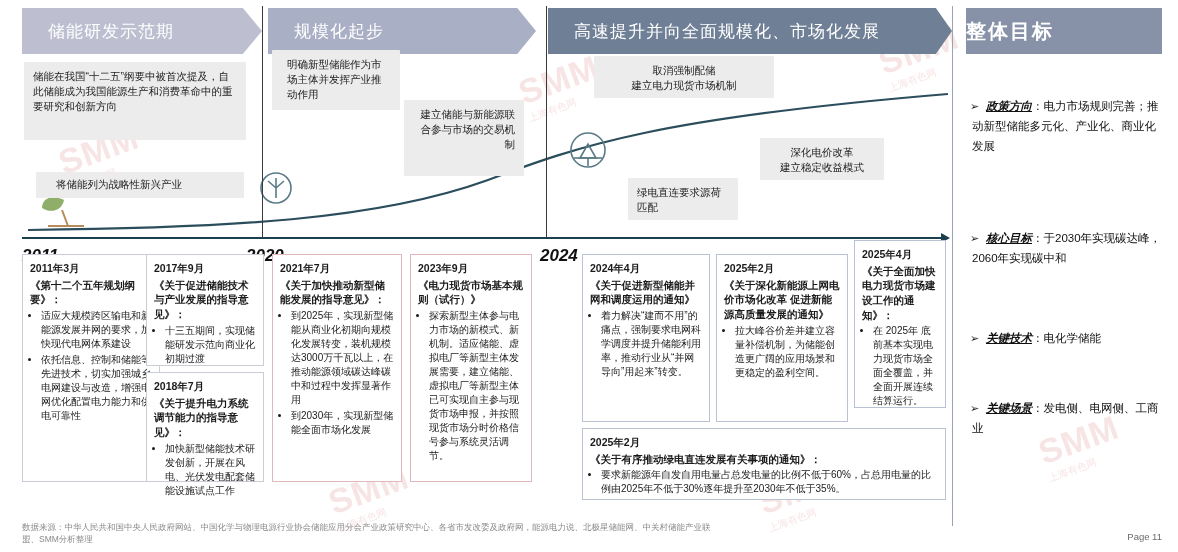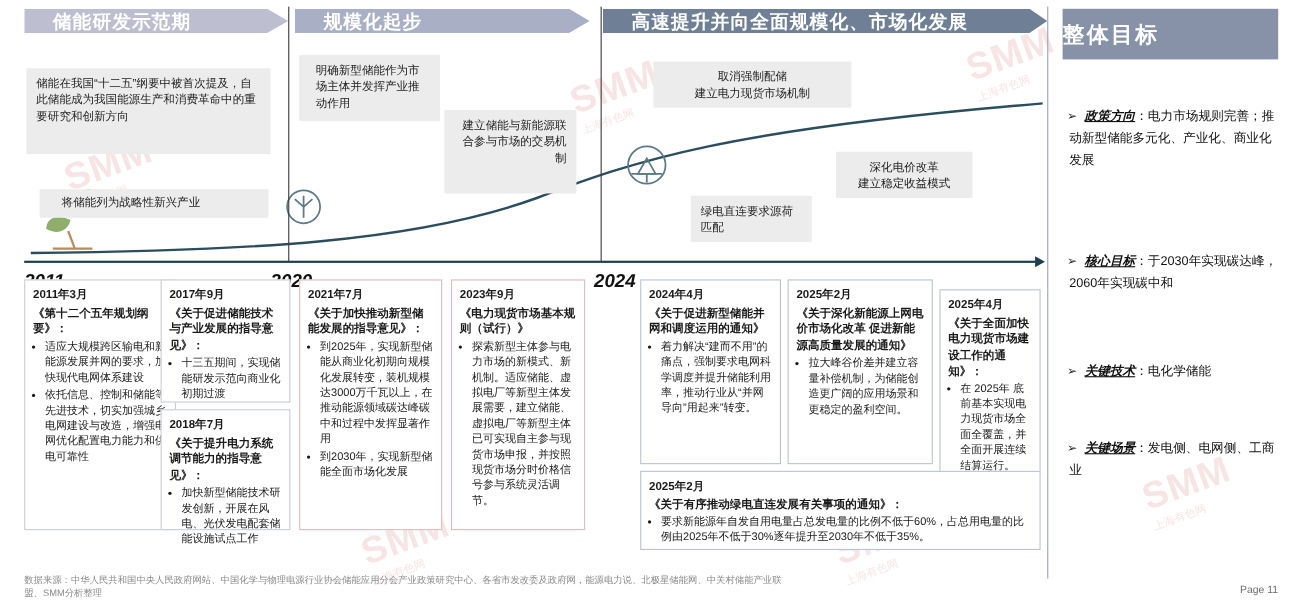--- a/index.html
+++ b/index.html
@@ -12,22 +12,22 @@
     overflow:hidden;
   }
   .root{position:relative;width:1178px;height:552px;}
 
   
   .wm{position:absolute;color:#f2cfcf;opacity:.55;font-weight:bold;font-size:34px;letter-spacing:1px;transform:rotate(-20deg);pointer-events:none;user-select:none;}
   .wm small{display:block;font-size:10px;letter-spacing:0;transform:none;font-weight:normal;}
 
   
   .banner{
-    position:absolute;height:22px;display:flex;align-items:center;
-    color:#ffffff;font-size:17px;font-weight:bold;letter-spacing:1px;
+    position:absolute;height:46px;display:flex;align-items:center;
+    color:#ffffff;font-size:17px;font-weight:normal;letter-spacing:1px;
     box-sizing:border-box;
   }
   .banner .txt{padding-left:26px;white-space:nowrap;}
   .b1{left:22px;top:8px;width:240px;background:#bdbfd0;clip-path:polygon(0 0, 92% 0, 100% 50%, 92% 100%, 0 100%);}
   .b2{left:268px;top:8px;width:268px;background:#a9afc4;clip-path:polygon(0 0, 93% 0, 100% 50%, 93% 100%, 0 100%);}
   .b3{left:548px;top:8px;width:404px;background:#6e7f96;clip-path:polygon(0 0, 96% 0, 100% 50%, 96% 100%, 0 100%);}
   .b3 .hl{color:#ffffff;}
 
   
   .goal-head{
@@ -191,21 +191,21 @@
   </div>
 
   <div class="card blue" style="left:716px;top:254px;width:132px;height:168px;">
     <span class="title">2025年2月</span>
     <span class="title">《关于深化新能源上网电价市场化改革 促进新能源高质量发展的通知》</span>
     <ul>
         <li>拉大峰谷价差并建立容量补偿机制，为储能创造更广阔的应用场景和更稳定的盈利空间。</li>
       </ul>
   </div>
 
-  <div class="card blue" style="left:854px;top:263px;width:92px;height:168px;">
+  <div class="card blue" style="left:854px;top:240px;width:92px;height:168px;">
     <span class="title">2025年4月</span>
     <span class="title">《关于全面加快电力现货市场建设工作的通知》：</span>
     <ul>
         <li>在 2025年 底前基本实现电力现货市场全面全覆盖，并全面开展连续结算运行。</li>
       </ul>
   </div>
 
   <div class="card blue" style="left:582px;top:428px;width:364px;height:72px;">
     <span class="title">2025年2月</span>
     <span class="title">《关于有序推动绿电直连发展有关事项的通知》：</span>

